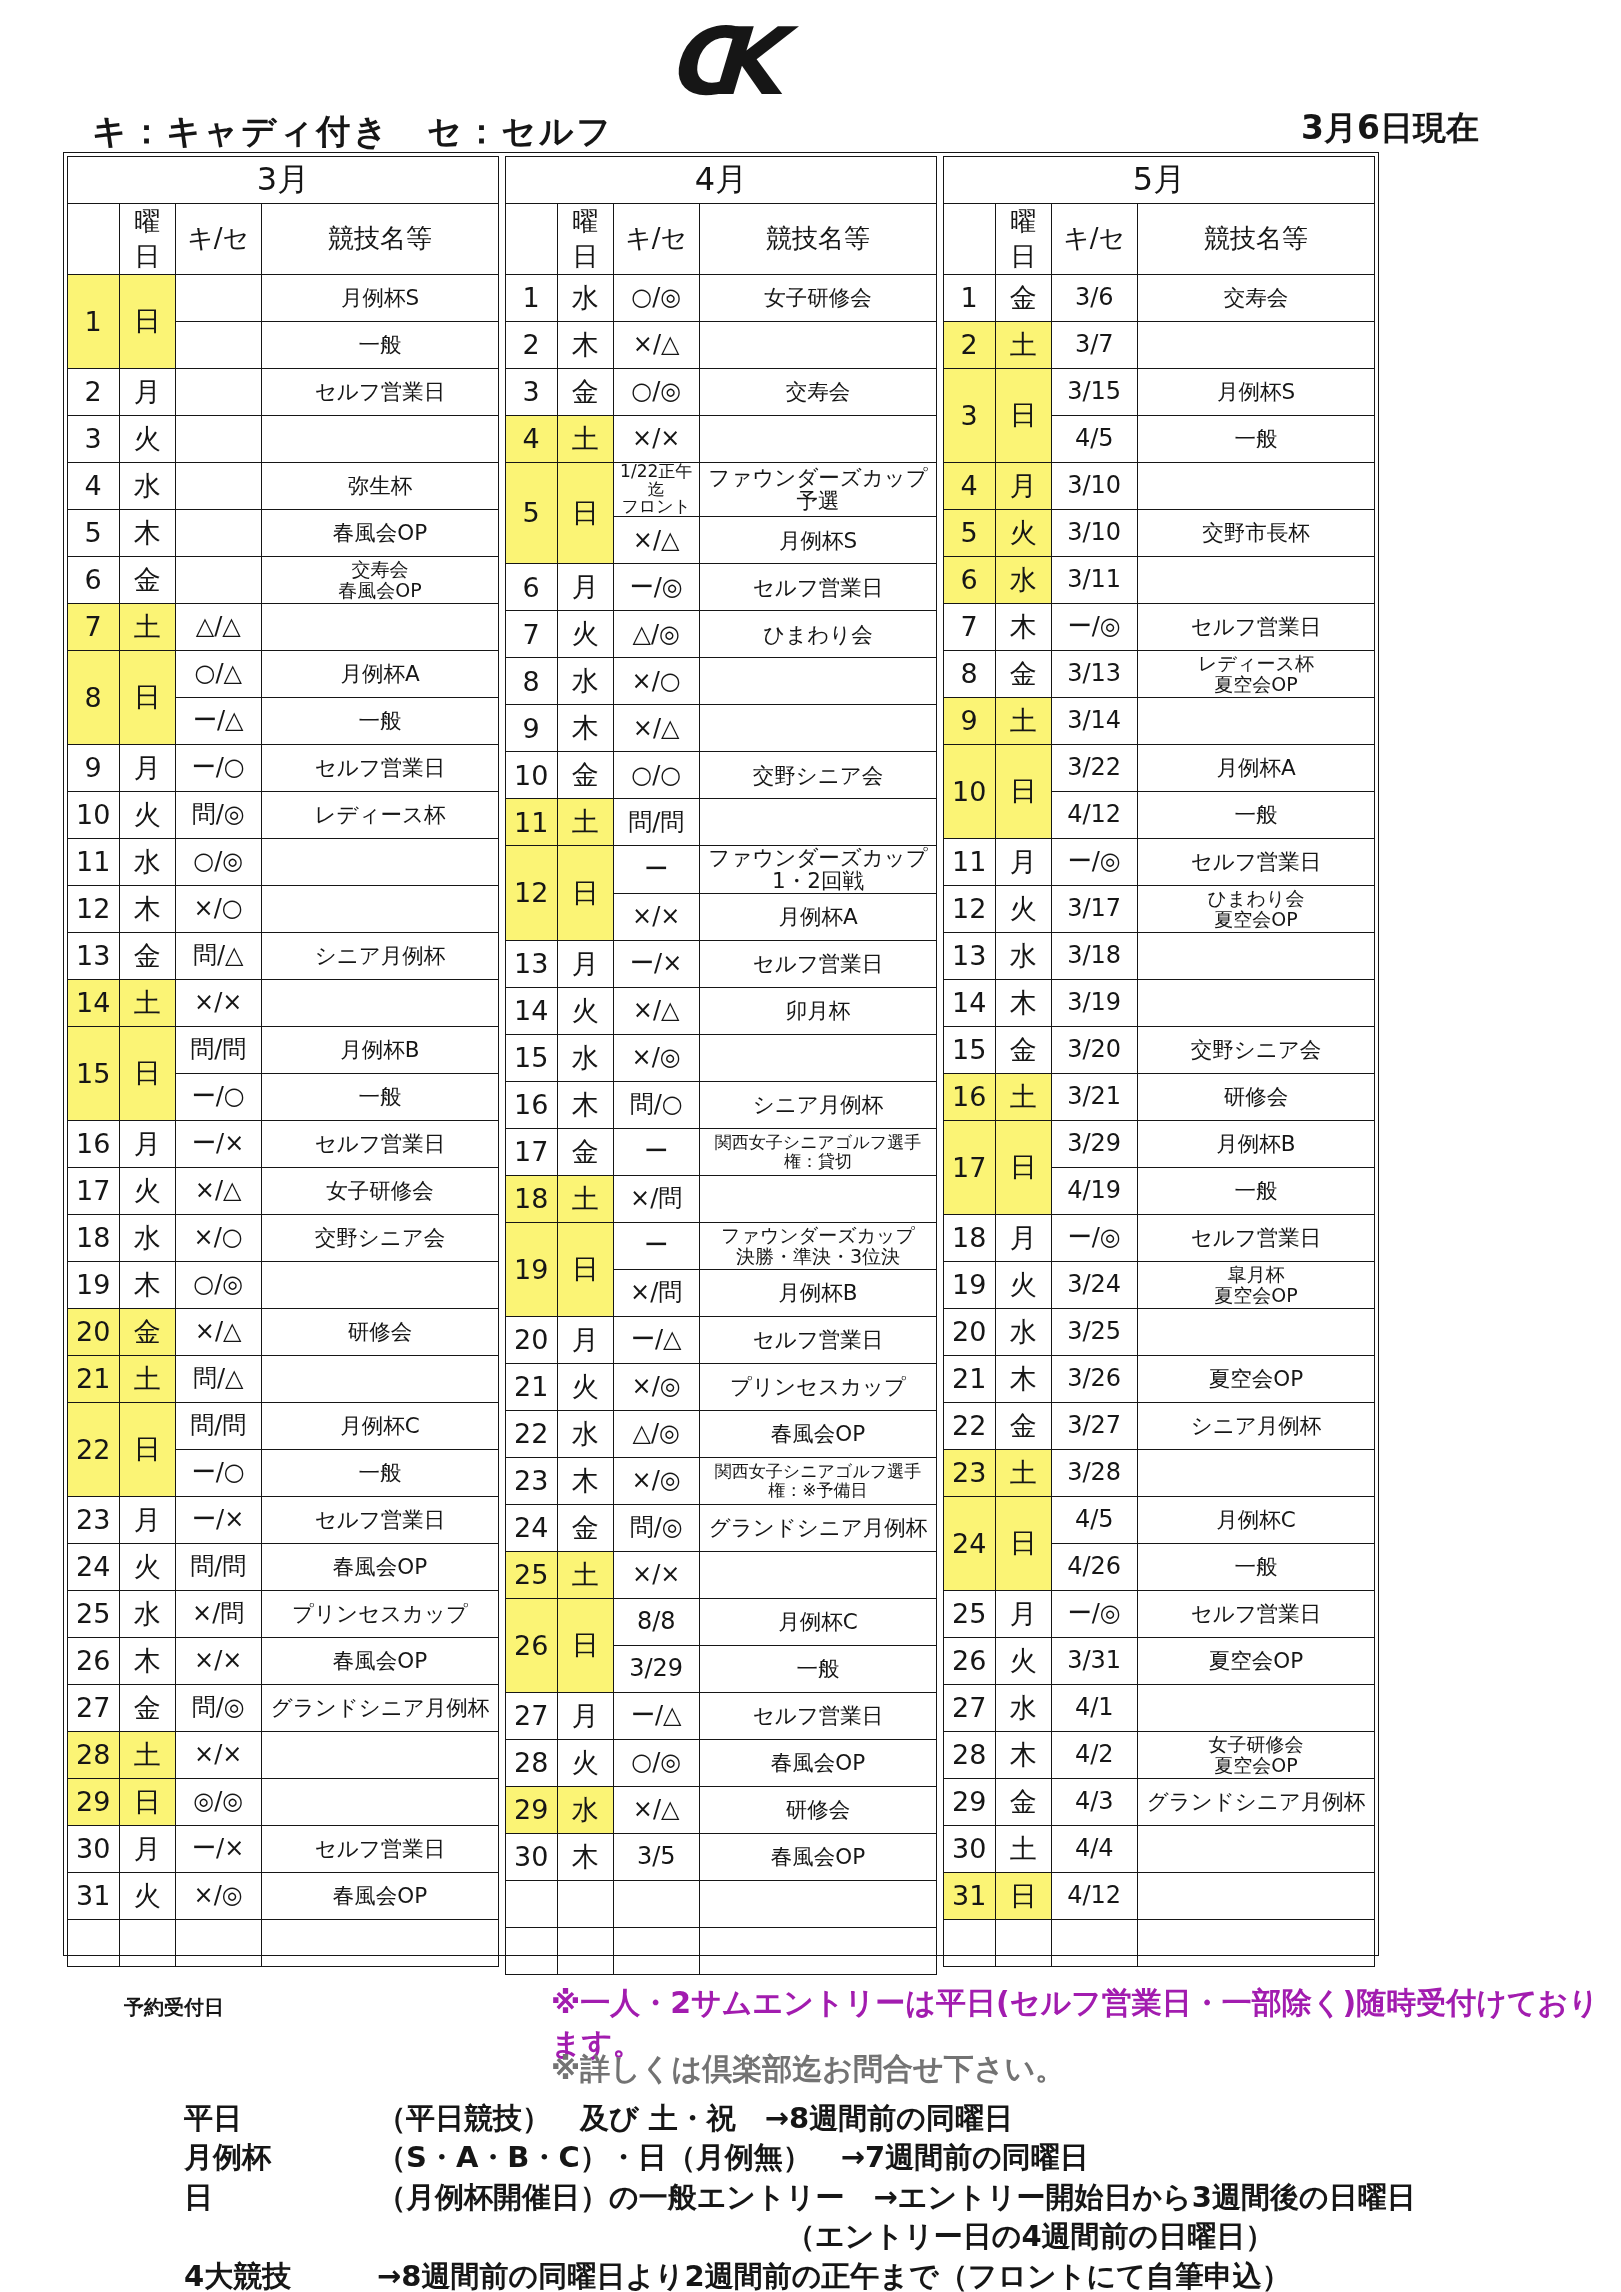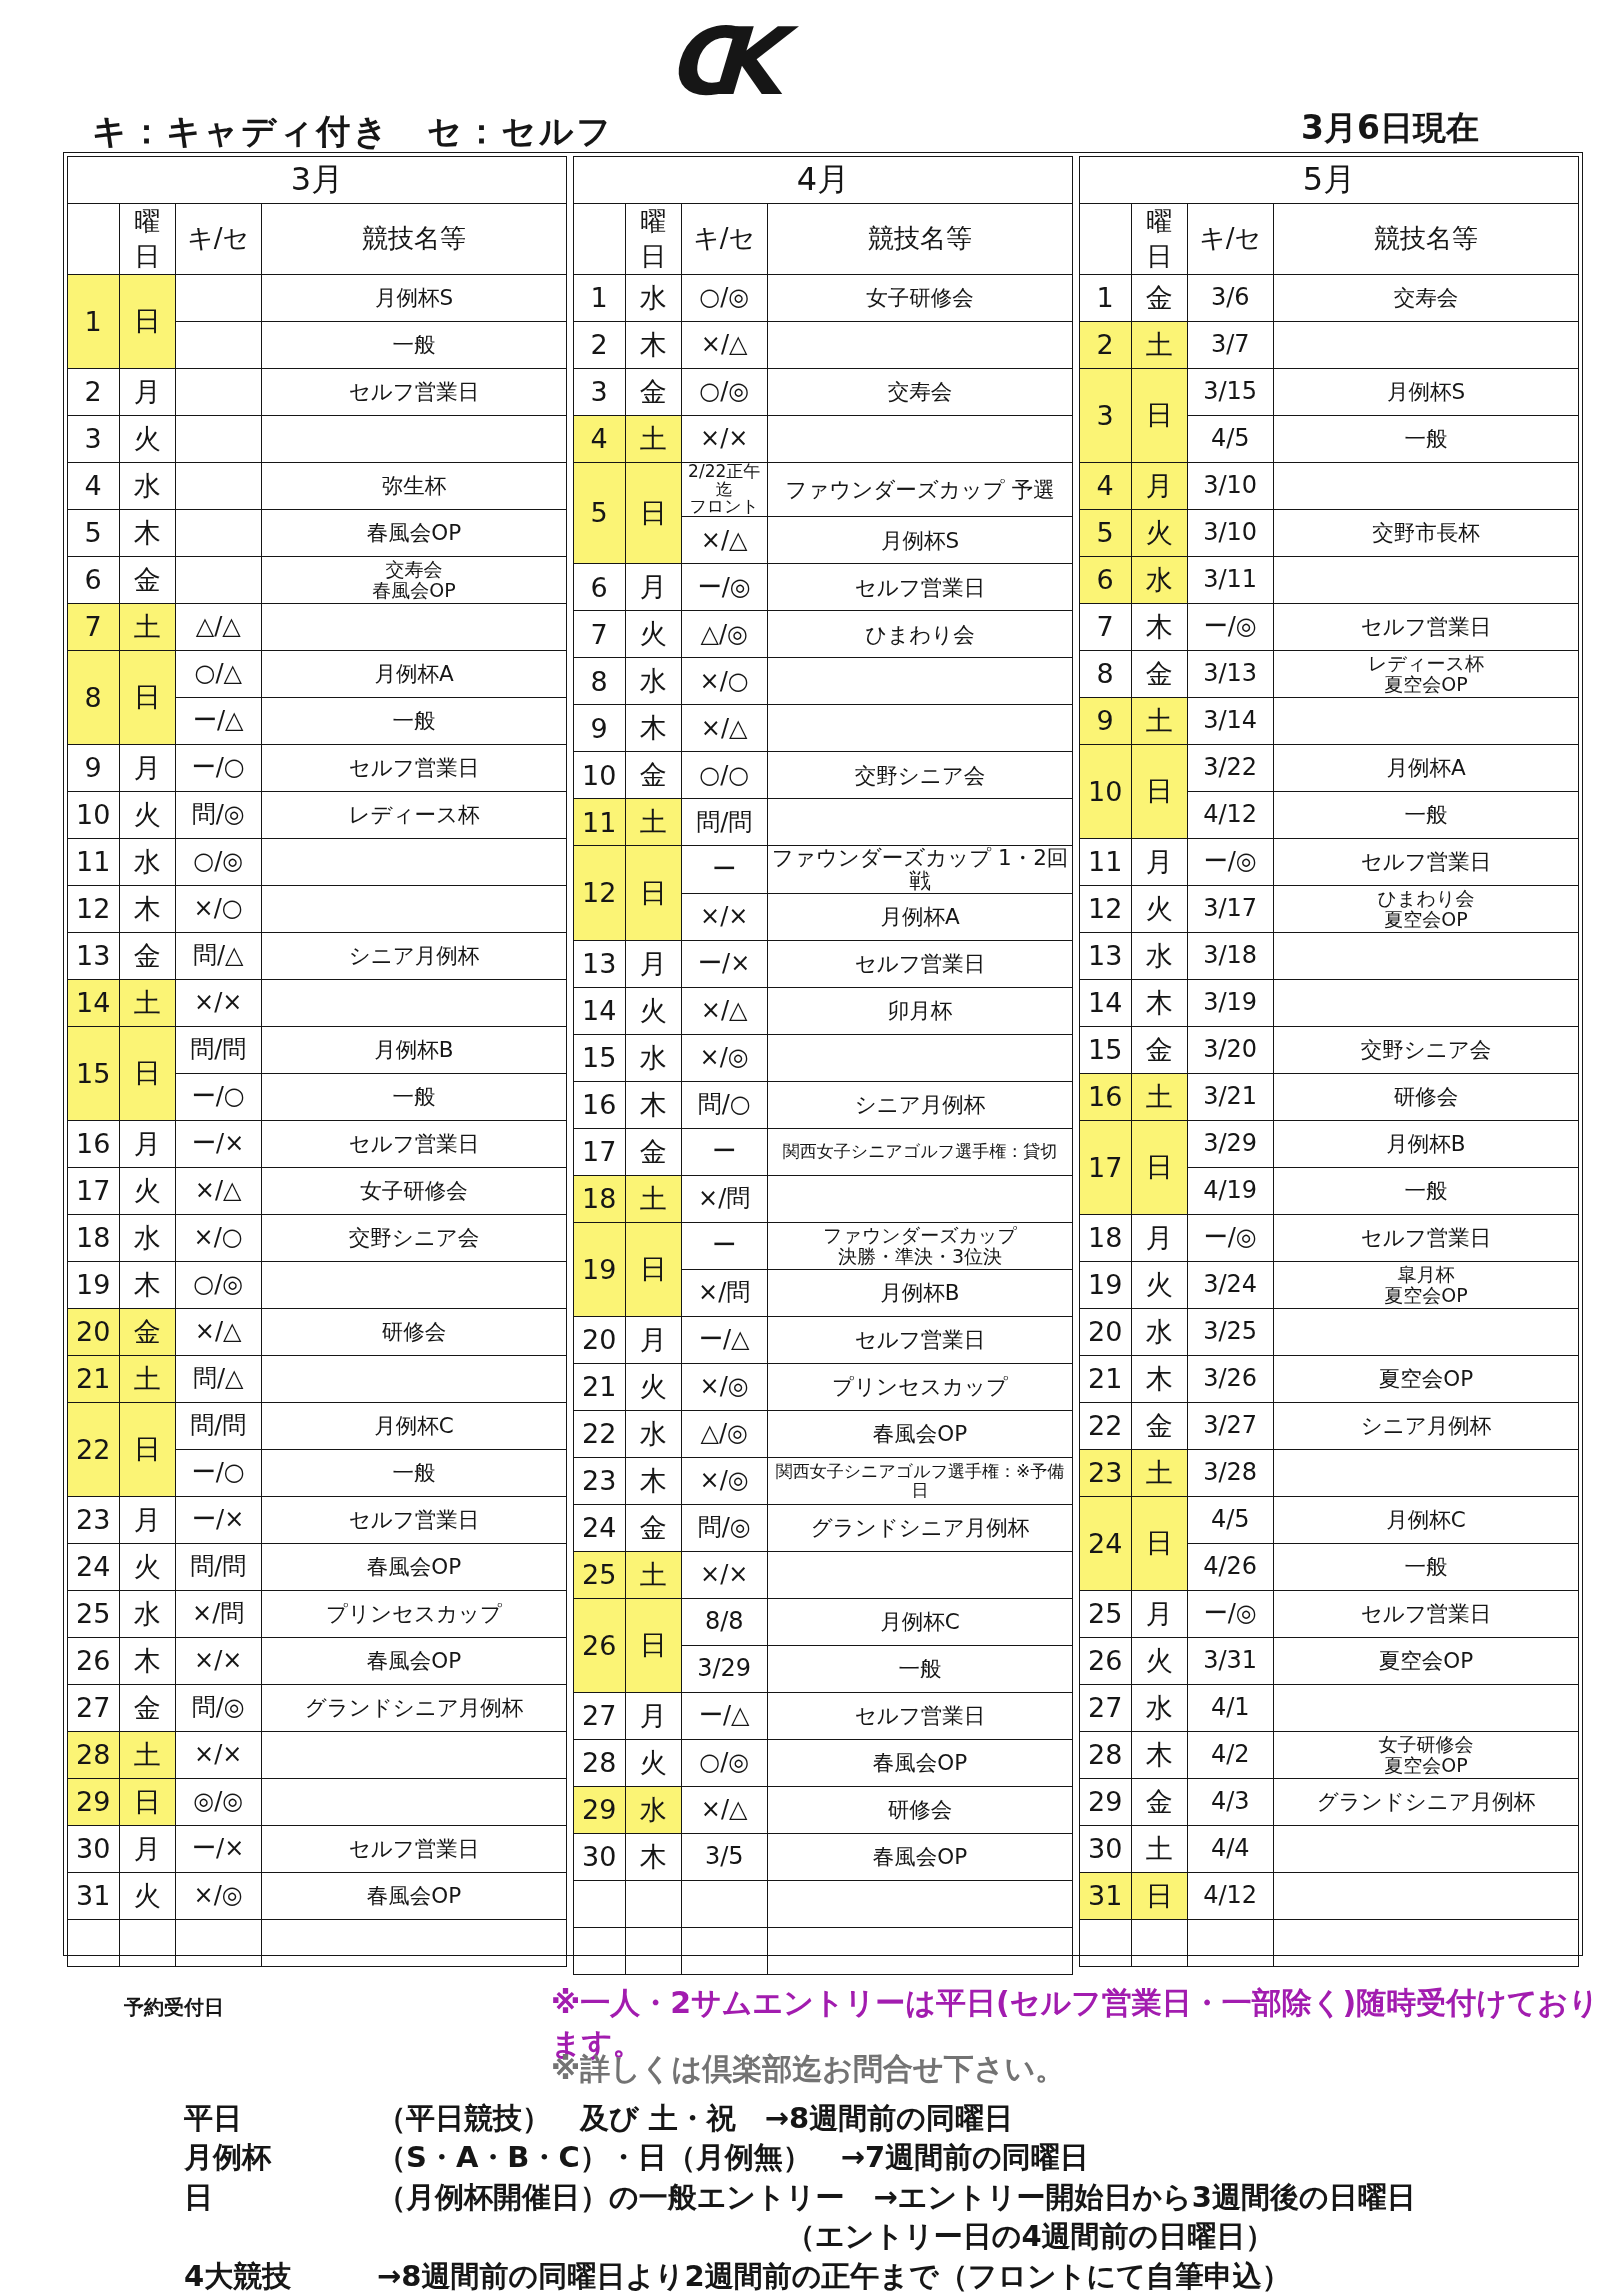--- a/index.html
+++ b/index.html
@@ -2,21 +2,21 @@
 <html style="font-size:14.3px"><head>
 <meta charset="utf-8">
 <style>
   html,body{margin:0;padding:0;background:#fff;}
   body{width:1621px;height:2293px;position:relative;overflow:hidden;
        font-family:"DejaVu Sans","Liberation Sans",sans-serif;color:#161616;}
   .legend{position:absolute;left:92px;top:109px;font-size:34px;font-weight:bold;letter-spacing:2.7px;}
   .asof{position:absolute;left:1301px;top:106px;font-size:33px;font-weight:bold;}
   .logo{position:absolute;left:676px;top:16px;font-size:93px;font-weight:900;font-style:italic;
         letter-spacing:-27px;transform:skewX(-6deg);line-height:1;}
-  .months{position:absolute;left:63px;top:152px;width:1520px;height:1804px;display:flex;gap:5.4px;
+  .months{position:absolute;left:63px;top:152px;width:1316px;height:1804px;display:flex;gap:5.4px;
           border:1.8px solid #161616;padding:2.7px;box-sizing:border-box;background:#fff;}
   table.month{flex:1;border-collapse:collapse;table-layout:fixed;height:100%;width:100%;}
   table.month td{border:1.8px solid #161616;text-align:center;vertical-align:middle;padding:0 1.8px;
                  overflow:hidden;box-sizing:border-box;}
   td.mtitle{height:47px;font-size:32px;}
   tr.chead td{height:39px;font-size:26px;}
   tr.day td{height:47px;}
   td.d{font-size:27px;}
   td.w{font-size:27px;}
   td.ks{font-size:24px;white-space:pre-line;line-height:1.05;}
@@ -304,21 +304,21 @@
         </tr>
         <tr class="day">
           <td class="d hl" rowspan="1">4</td>
           <td class="w hl" rowspan="1">土</td>
           <td class="ks">×/×</td>
           <td class="ev"></td>
         </tr>
         <tr class="day">
           <td class="d hl" rowspan="2">5</td>
           <td class="w hl" rowspan="2">日</td>
-          <td class="ks small">2/22正午迄
+          <td class="ks small">1/22正午迄
 フロント</td>
           <td class="ev">ファウンダーズカップ 予選</td>
         </tr>
         <tr class="day">
           <td class="ks">×/△</td>
           <td class="ev">月例杯S</td>
         </tr>
         <tr class="day">
           <td class="d" rowspan="1">6</td>
           <td class="w" rowspan="1">月</td>

